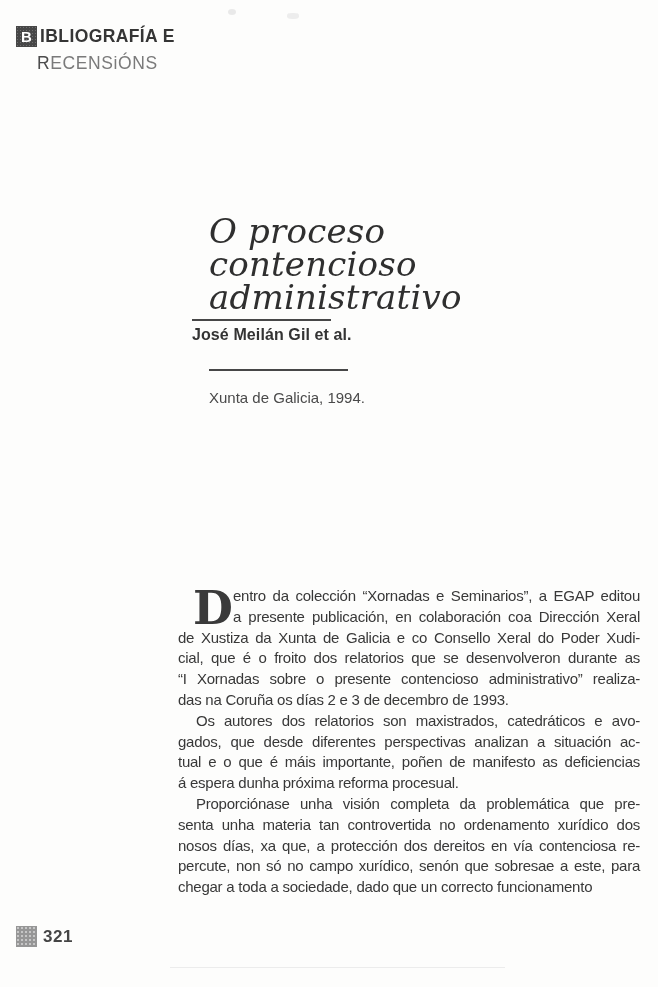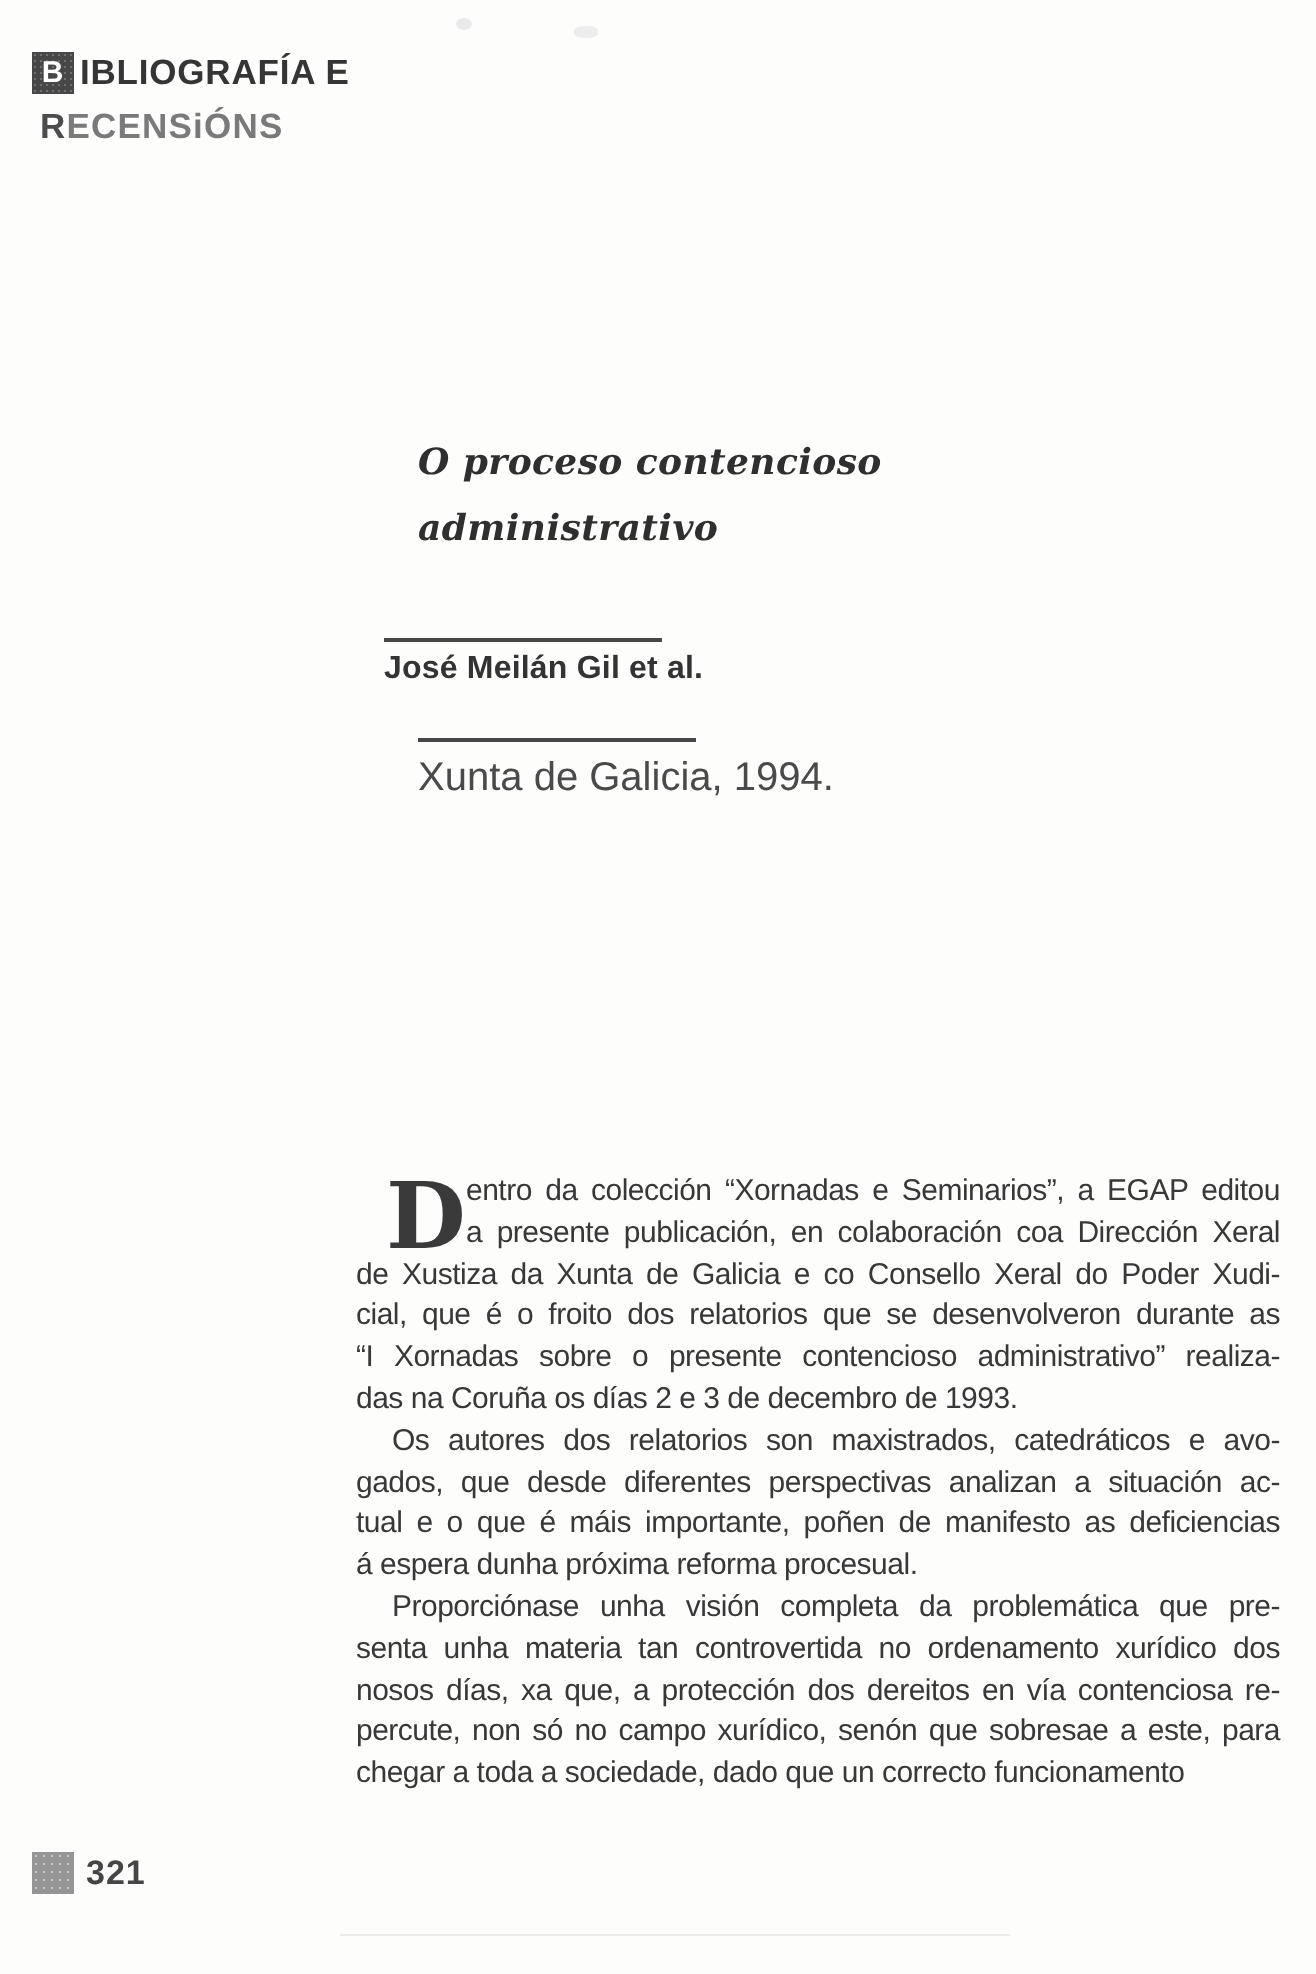--- a/index.html
+++ b/index.html
@@ -32,38 +32,39 @@
     width: 21px; height: 21px;
     background-color: var(--badge-bg);
     background-image: radial-gradient(rgba(255,255,255,0.22) 20%, transparent 22%);
     background-size: 3px 3px;
     color: #ffffff;
     display: flex; align-items: center; justify-content: center;
     font-size: 15px; font-weight: bold;
   }
   .m-line2 {
     margin-top: 6px; margin-left: 4px;
-    font-weight: bold; font-size: 17.5px; letter-spacing: 0.6px;
+    font-weight: normal; font-size: 17.5px; letter-spacing: 0.6px;
     color: var(--header-gray);
+    text-align: center;
   }
   .m-line2 .initial { color: #4c4c4c; }
 
   
   .title-block {
     position: absolute; left: 209px; top: 215px; width: 330px;
     font-family: "DejaVu Serif", serif;
-    font-style: italic; font-weight: bold;
-    font-size: 18px; line-height: 33px;
+    font-style: italic; font-weight: normal;
+    font-size: 34px; line-height: 33px;
     color: #2f2f2f; letter-spacing: 0.2px;
   }
   .rule { width: 139px; height: 2px; background: #474747; }
   .authors-block { position: absolute; left: 192px; top: 319px; }
   .author-name { margin-top: 5px; font-weight: bold; font-size: 16px; color: #333333; letter-spacing: 0.1px; }
   .imprint-block { position: absolute; left: 209px; top: 369px; }
-  .imprint-text { margin-top: 7px; font-size: 20px; color: var(--ink-soft); }
+  .imprint-text { margin-top: 18px; font-size: 15px; color: var(--ink-soft); }
 
   
   .bodytext {
     position: absolute; left: 178px; top: 586px; width: 462px;
     font-size: 15px; line-height: 20.8px; letter-spacing: -0.25px;
     color: var(--ink);
   }
   .ln { text-align: justify; text-align-last: justify; }
   .ln-last { text-align: left; text-align-last: left; }
   .indent { text-indent: 18px; }

